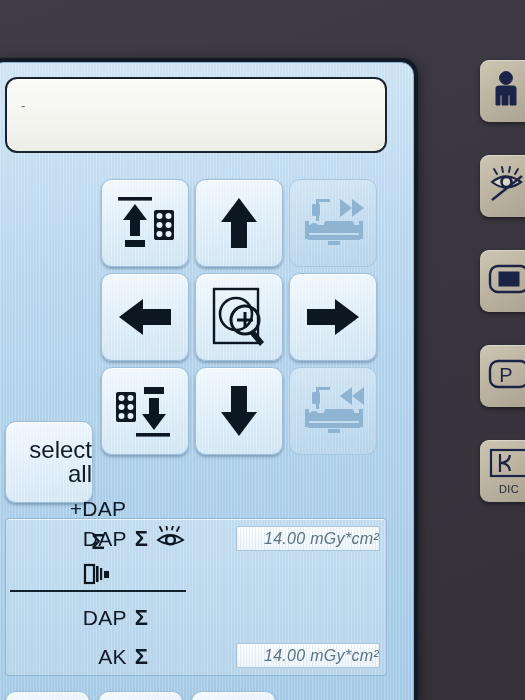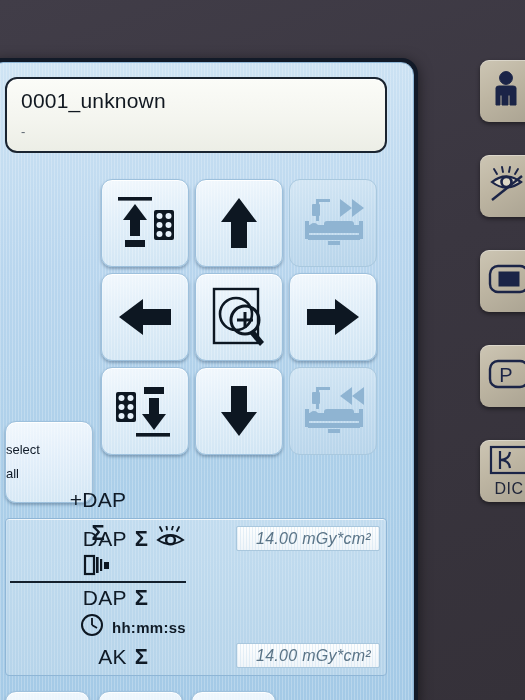--- a/index.html
+++ b/index.html
@@ -105,22 +105,22 @@
     position: absolute;
     left: 14px; top: 358px;
     width: 88px; height: 82px;
     border-radius: 11px;
     background:
       repeating-linear-gradient(90deg, rgba(255,255,255,.25) 0 1px, rgba(0,0,0,0) 1px 3px),
       linear-gradient(170deg, #f2f8fd 0%, #e3effa 45%, #d2e6f4 100%);
     border: 1px solid #9dc0dc;
     box-shadow: 0 2px 3px rgba(20,50,80,.33), inset 0 1px 0 rgba(255,255,255,.9);
     display: flex; flex-direction: column;
-    align-items: flex-start; justify-content: center;
-    font-size: 13px; color: #101b28; line-height: 24px;
+    align-items: flex-end; justify-content: center;
+    font-size: 24px; color: #101b28; line-height: 24px;
   }
 
   
   #dose-panel {
     position: absolute;
     left: 14px; top: 455px;
     width: 382px; height: 158px;
     border-radius: 4px;
     background:
       repeating-linear-gradient(90deg, rgba(255,255,255,.18) 0 1px, rgba(0,0,0,0) 1px 3px),
@@ -155,21 +155,20 @@
     gap: 3px;
   }
   .dose-value {
     height: 25px;
     border-radius: 2px;
     background:
       repeating-linear-gradient(90deg, rgba(210,228,242,.55) 0 1px, rgba(0,0,0,0) 1px 3px),
       linear-gradient(180deg, #fdfefe 0%, #f0f5f9 100%);
     border: 1px solid #a9c7dd;
     display: flex; align-items: center; justify-content: flex-end;
-    padding-right: 8px;
     font-size: 16px; font-style: italic;
     color: #5a7487;
     letter-spacing: .3px;
   }
 
   
   #bottom-row {
     position: absolute;
     left: 14px; top: 628px;
     display: flex; gap: 8px;
@@ -196,34 +195,33 @@
     width: 58px; height: 62px;
     margin-bottom: 33px;
     border-radius: 9px;
     background: linear-gradient(150deg, #cdc6b4 0%, #bdb5a2 45%, #a9a291 100%);
     box-shadow: 0 2px 4px rgba(0,0,0,.45), inset 0 1px 0 rgba(255,255,255,.35);
     display: flex; flex-direction: column;
     align-items: center; justify-content: center;
     position: relative;
   }
   .hw-key .key-caption {
-    font-size: 16px; color: #20263a; letter-spacing: .4px; margin-top: 1px;
+    font-size: 11px; color: #20263a; letter-spacing: .4px; margin-top: 1px;
   }
   .navy { fill: #1b2447; stroke: #1b2447; }
 </style>
 </head>
 <body>
 
 <div id="device-bezel"></div>
 
 <div id="touchscreen">
   <div id="screen-inner">
 
     <div id="patient-field">
-      <div id="patient-name">0001_unknown</div>
       <div id="patient-sub">-</div>
     </div>
 
     <div id="nav-pad">
 
       <div class="pad-btn">
         <span>
         <svg width="62" height="58" viewBox="0 0 62 58">
           <rect class="ink" x="4" y="3" width="34" height="3.6"></rect>
           <path class="ink" d="M21 10 L33 26 L26 26 L26 42 L16 42 L16 26 L9 26 Z"></path>
@@ -389,30 +387,20 @@
             </svg>
           </span>
         </div>
 
         <div class="dose-label-row">
           <span class="dlab">DAP</span>
           <span class="sigma">Σ</span>
           <span style="width:30px"></span>
         </div>
 
-        <div class="dose-label-row">
-          <span>
-            <svg width="24" height="24" viewBox="0 0 24 24">
-              <circle cx="12" cy="12" r="10" fill="none" stroke="#0d1722" stroke-width="2"></circle>
-              <line x1="12" y1="12" x2="12" y2="5" stroke="#0d1722" stroke-width="1.8"></line>
-              <line x1="12" y1="12" x2="17" y2="15" stroke="#0d1722" stroke-width="1.8"></line>
-            </svg>
-          </span>
-          <span class="small-lab">hh:mm:ss</span>
-        </div>
 
         <div class="dose-label-row">
           <span class="dlab">AK</span>
           <span class="sigma">Σ</span>
           <span style="width:30px"></span>
         </div>
       </div>
 
       <div id="dose-values">
         <div class="dose-value">14.00 mGy*cm²</div>

